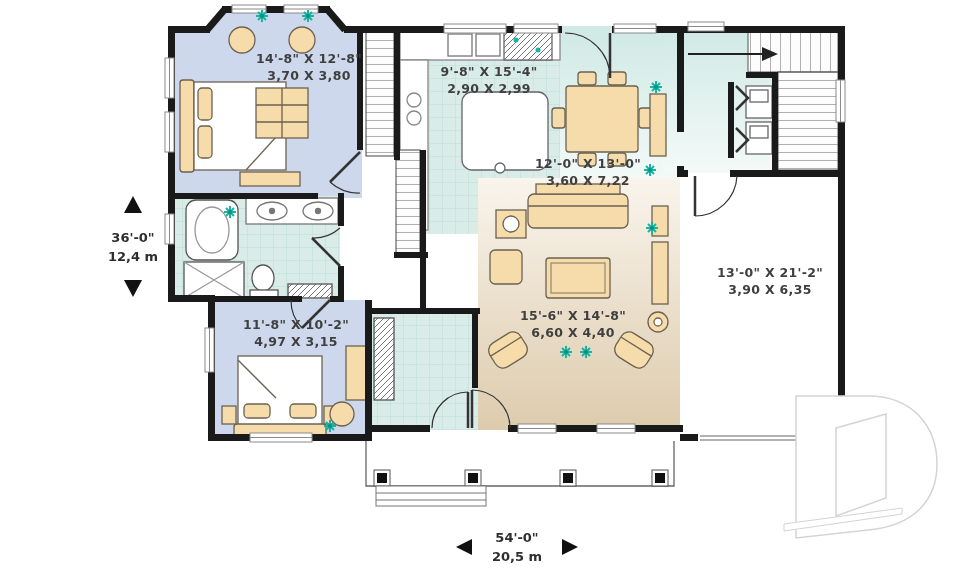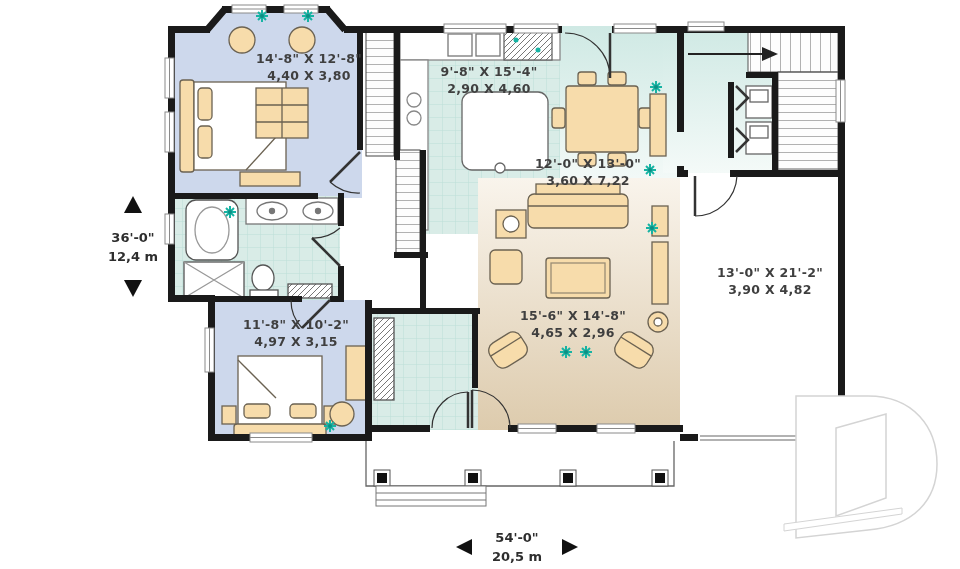--- a/index.html
+++ b/index.html
@@ -370,37 +370,37 @@
 
   <g stroke="#d4d4d4" stroke-width="1.5" fill="#ffffff">
     <path d="M796,396 H868 C914,396 937,428 937,464 C937,500 914,526 868,530 L796,538 Z"></path>
     <path d="M836,428 L886,414 L886,498 L836,516 Z"></path>
     <path d="M784,524 L902,508 L902,514 L784,531 Z" stroke-width="1"></path>
   </g>
 </svg>
 
 <div class="lbl" style="left:309px;top:67px;">
   <div>14'-8" X 12'-8"</div>
-  <div>4,40 X 3,80</div>
+  <div>3,70 X 3,80</div>
 </div>
 <div class="lbl" style="left:489px;top:80px;">
   <div>9'-8" X 15'-4"</div>
-  <div>2,90 X 4,60</div>
+  <div>2,90 X 2,99</div>
 </div>
 <div class="lbl" style="left:588px;top:172px;">
   <div>12'-0" X 13'-0"</div>
   <div>3,60 X 7,22</div>
 </div>
 <div class="lbl" style="left:573px;top:324px;">
   <div>15'-6" X 14'-8"</div>
-  <div>4,65 X 2,96</div>
+  <div>6,60 X 4,40</div>
 </div>
 <div class="lbl" style="left:770px;top:281px;">
   <div>13'-0" X 21'-2"</div>
-  <div>3,90 X 4,82</div>
+  <div>3,90 X 6,35</div>
 </div>
 <div class="lbl" style="left:296px;top:333px;">
   <div>11'-8" X 10'-2"</div>
   <div>4,97 X 3,15</div>
 </div>
 
 <div class="tri tri-up" style="left:124px;top:196px;"></div>
 <div class="dim" style="left:133px;top:247px;">
   <div>36'-0"</div>
   <div>12,4 m</div>

